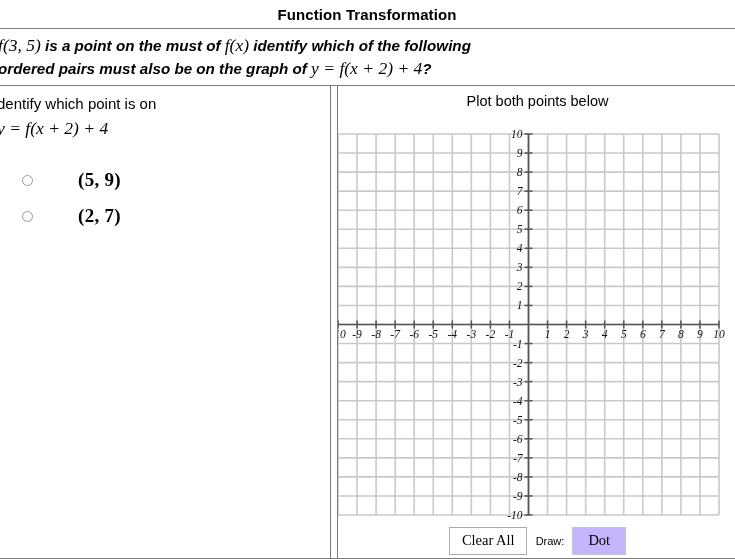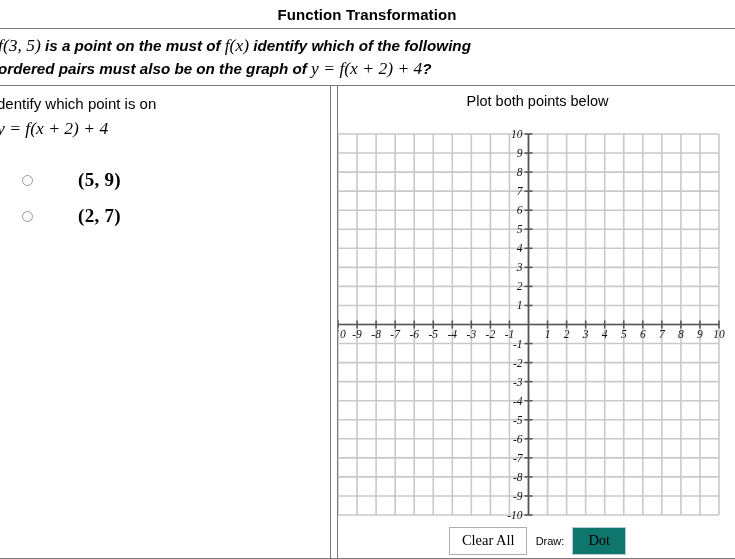--- a/index.html
+++ b/index.html
@@ -186,21 +186,21 @@
     font-size: 14.5px;
     color: #000;
     border: 1px solid #adadad;
     background: #ffffff;
     padding: 4px 11px 5px 12px;
     line-height: 17px;
     box-sizing: border-box;
     cursor: pointer;
   }
   .btn.selected {
-    background: #0f766e;
+    background: #c4b5fd;
     border: 1px solid #b9c9d8;
     padding-left: 15px;
     padding-right: 15px;
     text-align: center;
   }
   .draw-label {
     font-size: 11px;
     margin: 0 8px 0 9px;
     color: #000;
   }

